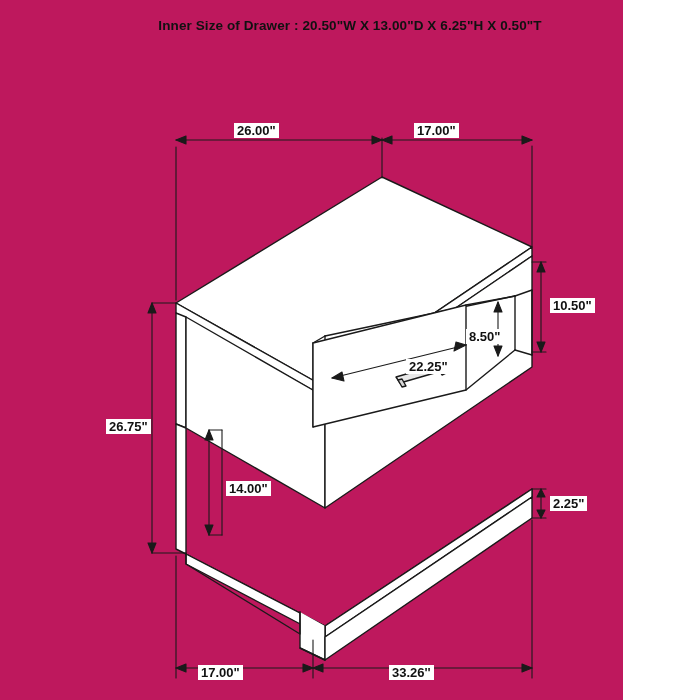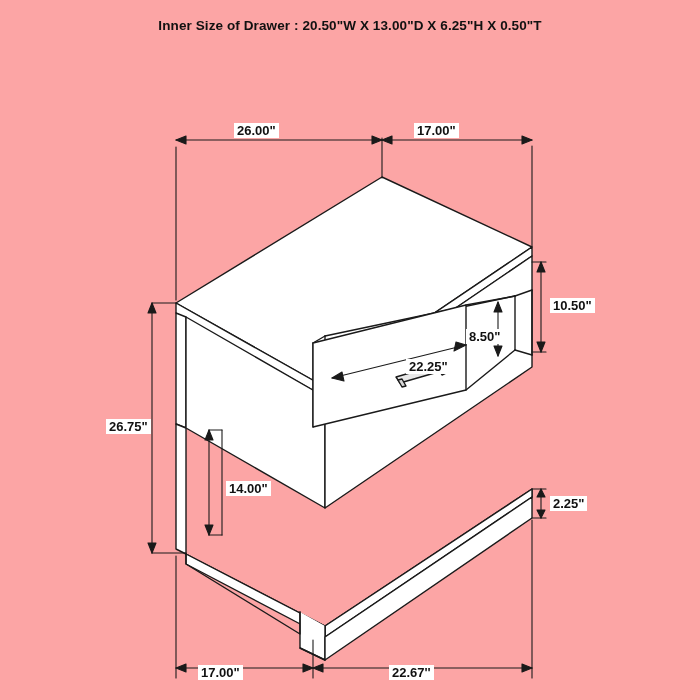--- a/index.html
+++ b/index.html
@@ -2,23 +2,23 @@
 <html><head>
 <meta charset="utf-8">
 <style>
   html, body {
     margin: 0;
     padding: 0;
     background: #ffffff;
   }
   #page {
     position: relative;
-    width: 700px;
+    width: 623px;
     height: 700px;
-    background: #fca5a5;
+    background: #be185d;
     font-family: "Liberation Sans", sans-serif;
     overflow: hidden;
   }
   #title {
     position: absolute;
     top: 18px;
     left: 0;
     width: 700px;
     text-align: center;
     font-size: 13.5px;
@@ -184,15 +184,15 @@
   <div class="dimlabel boxed" style="left:406px; top:359px;">22.25"</div>
 
   <div class="dimlabel boxed" style="left:106px; top:419px;">26.75"</div>
 
   <div class="dimlabel boxed" style="left:226px; top:481px;">14.00"</div>
 
   <div class="dimlabel boxed" style="left:550px; top:496px;">2.25"</div>
 
   <div class="dimlabel boxed" style="left:198px; top:665px;">17.00"</div>
 
-  <div class="dimlabel boxed" style="left:389px; top:665px;">22.67''</div>
+  <div class="dimlabel boxed" style="left:389px; top:665px;">33.26''</div>
 
 </div>
 
 </body></html>

